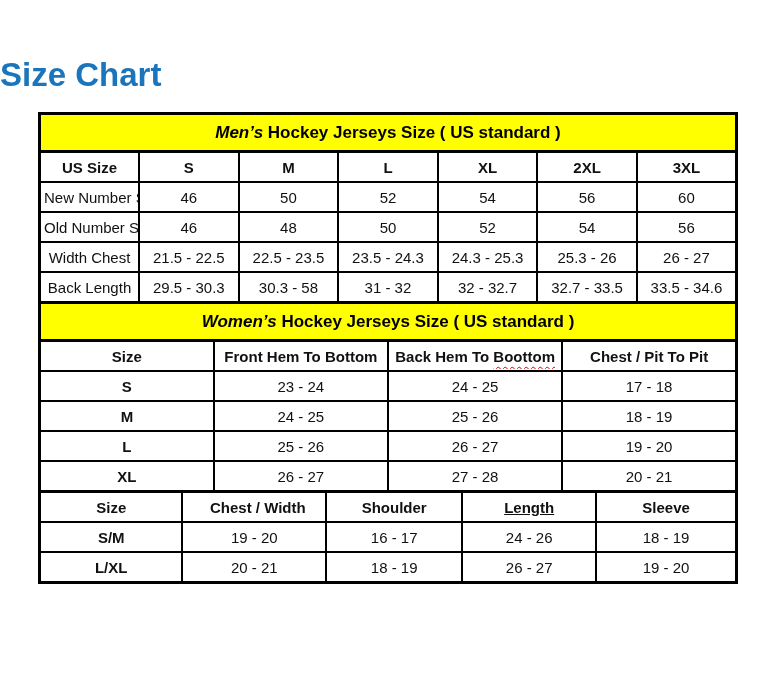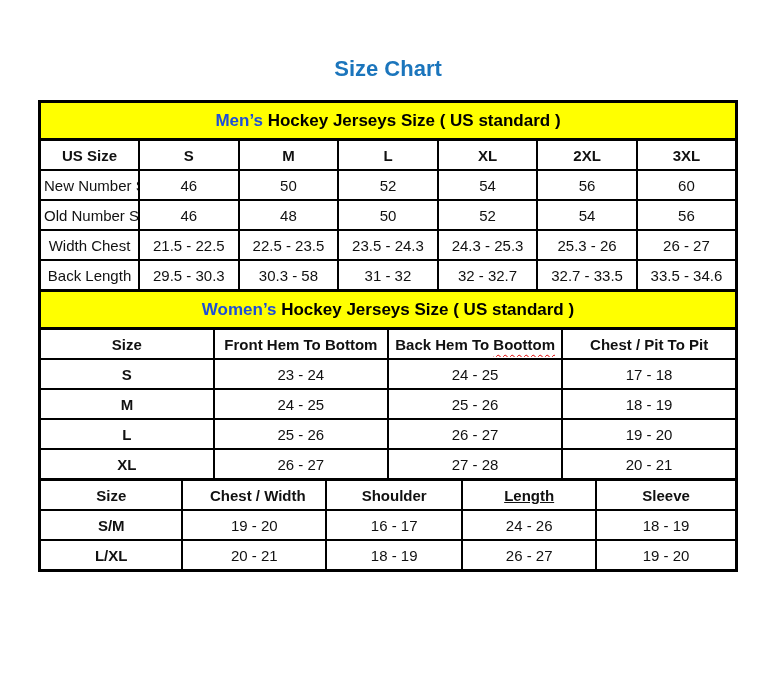--- a/index.html
+++ b/index.html
@@ -12,22 +12,22 @@
     height: 692px;
     font-family: "Liberation Sans", sans-serif;
     color: #111111;
     overflow: hidden;
   }
   .page {
     padding-top: 56px;
   }
   .page-title {
     margin: 0 0 18px 0;
-    text-align: center;
-    font-size: 22px;
+    text-align: left;
+    font-size: 33px;
     font-weight: bold;
     letter-spacing: 0px;
     color: #1b75bc;
   }
   .chart-wrap {
     width: 700px;
     margin: 0 auto;
   }
   table.size-table {
     width: 100%;
@@ -41,21 +41,22 @@
   td.banner-cell {
     background: #ffff00;
     border: 3px solid #000000;
     text-align: center;
     font-weight: bold;
     font-size: 17px;
     height: 33px;
     color: #000000;
   }
   .banner-highlight {
-    color: #1d4ed8;
+    color: #000000;
+    font-style: italic;
   }
   th, td.data-cell, td.row-label {
     border: 2px solid #000000;
     text-align: center;
     vertical-align: middle;
     font-size: 15px;
     height: 26px;
     padding: 1px 3px;
     background: #ffffff;
     color: #111111;

